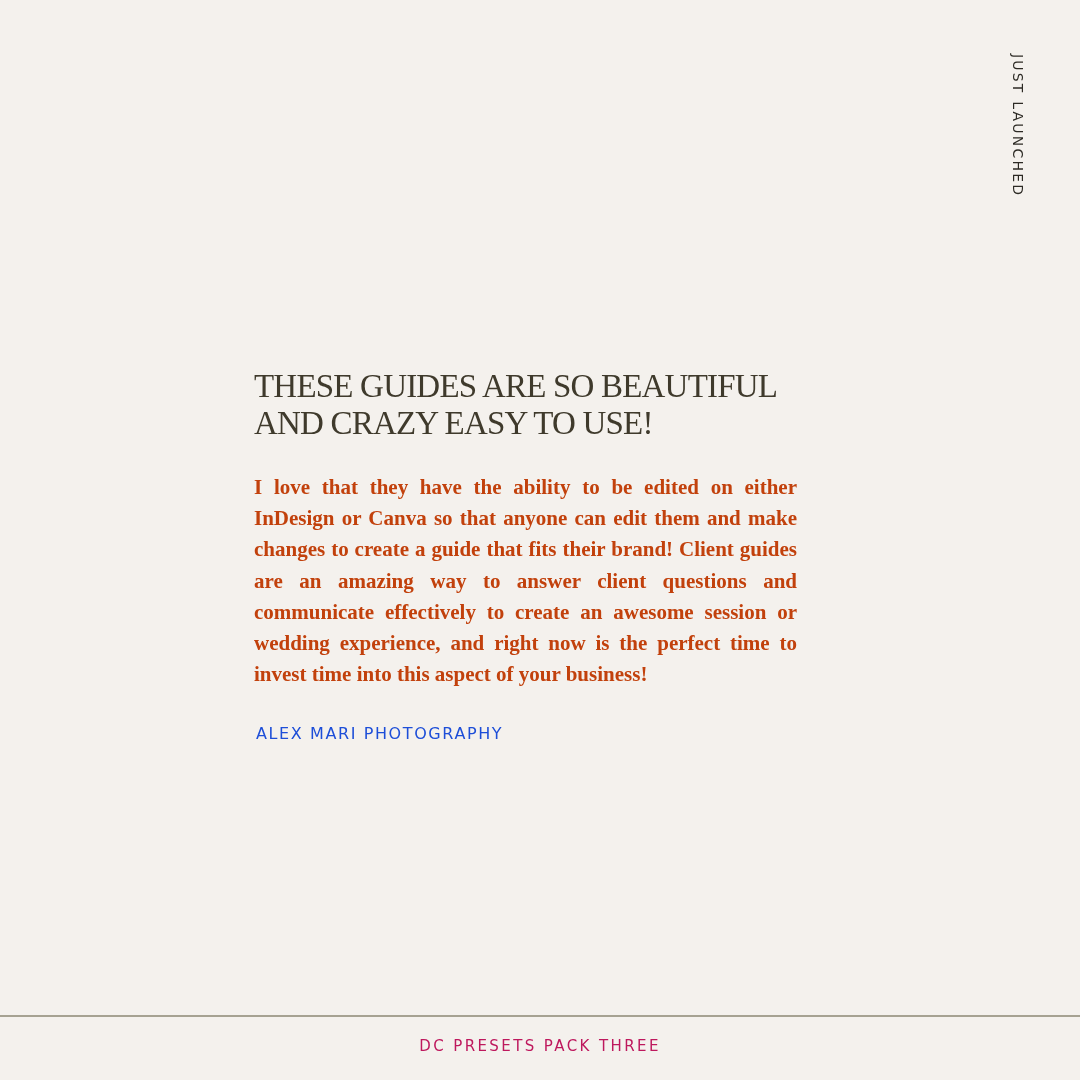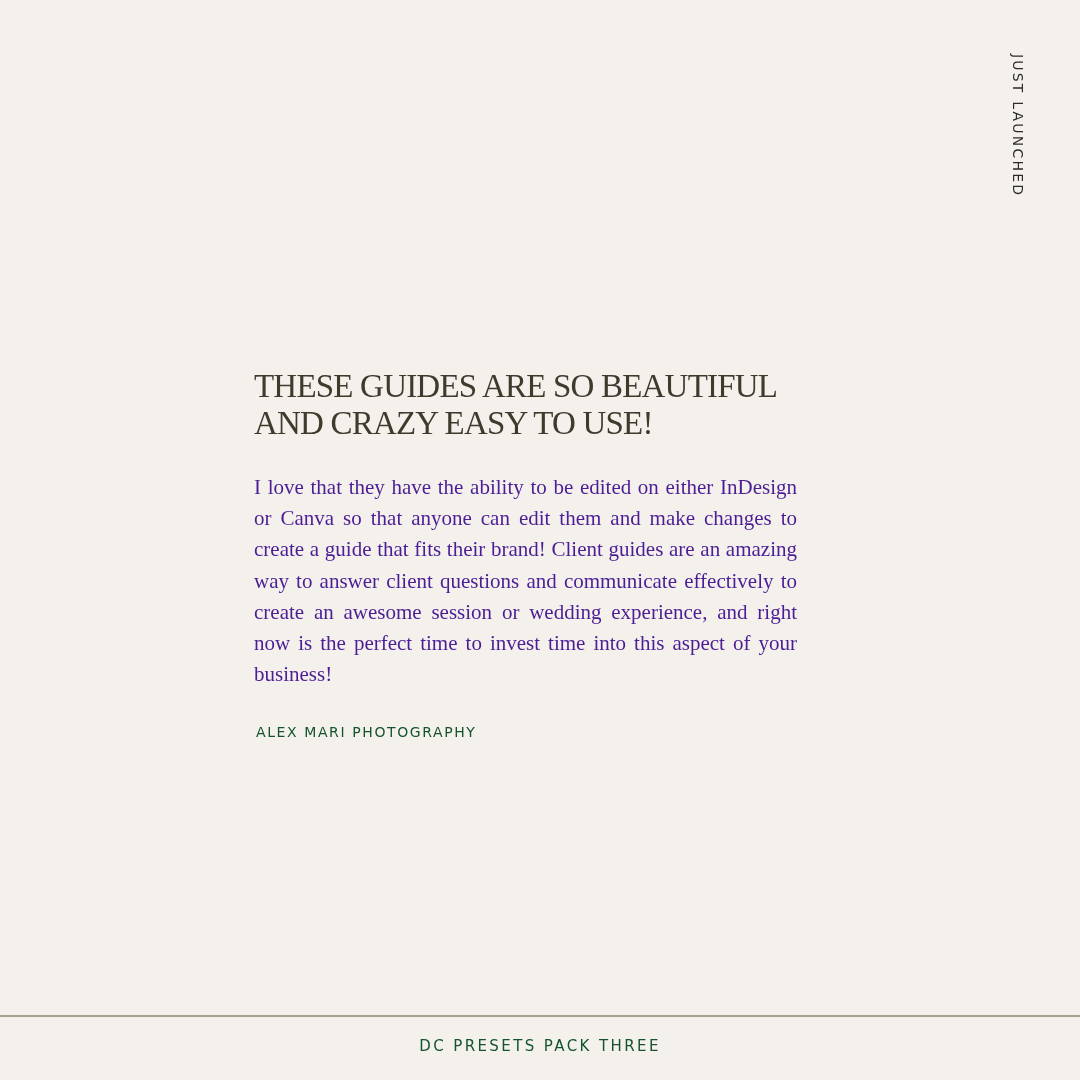--- a/index.html
+++ b/index.html
@@ -18,36 +18,37 @@
     }
     .headline {
       font-family: "Liberation Serif", serif;
       font-size: 33px; line-height: 37px; color: #3f3a2c;
       letter-spacing: -0.8px; margin: 0; text-transform: uppercase;
       font-weight: normal;
     }
     .body-text {
       margin-top: 30px;
       font-family: "Liberation Serif", serif;
-      font-size: 21px; line-height: 31.2px; color: #4c1d95;
+      font-size: 21px; line-height: 31.2px; color: #c2410c;
       text-align: justify;
+      font-weight: bold;
     }
     .attribution {
       margin-top: 34px; margin-left: 2px;
       font-family: "DejaVu Sans", sans-serif;
-      font-size: 14px; letter-spacing: 1.6px; color: #14532d;
+      font-size: 16px; letter-spacing: 1.6px; color: #1d4ed8;
     }
     .divider {
       position: absolute; left: 0; top: 1015px; width: 1080px; height: 2px;
       background: #a6a292;
     }
     .footer-label {
       position: absolute; left: 0; top: 1037px; width: 1080px; text-align: center;
       font-family: "DejaVu Sans", sans-serif;
-      font-size: 15px; letter-spacing: 2.4px; color: #14532d;
+      font-size: 15px; letter-spacing: 2.4px; color: #be185d;
     }
   </style>
 </head>
 <body>
 
 <div class="side-label">JUST LAUNCHED</div>
 
 <div class="content">
   <h1 class="headline">THESE GUIDES ARE SO BEAUTIFUL AND CRAZY EASY TO USE!</h1>
   <div class="body-text">I love that they have the ability to be edited on either InDesign or Canva so that anyone can edit them and make changes to create a guide that fits their brand! Client guides are an amazing way to answer client questions and communicate effectively to create an awesome session or wedding experience, and right now is the perfect time to invest time into this aspect of your business!</div>

